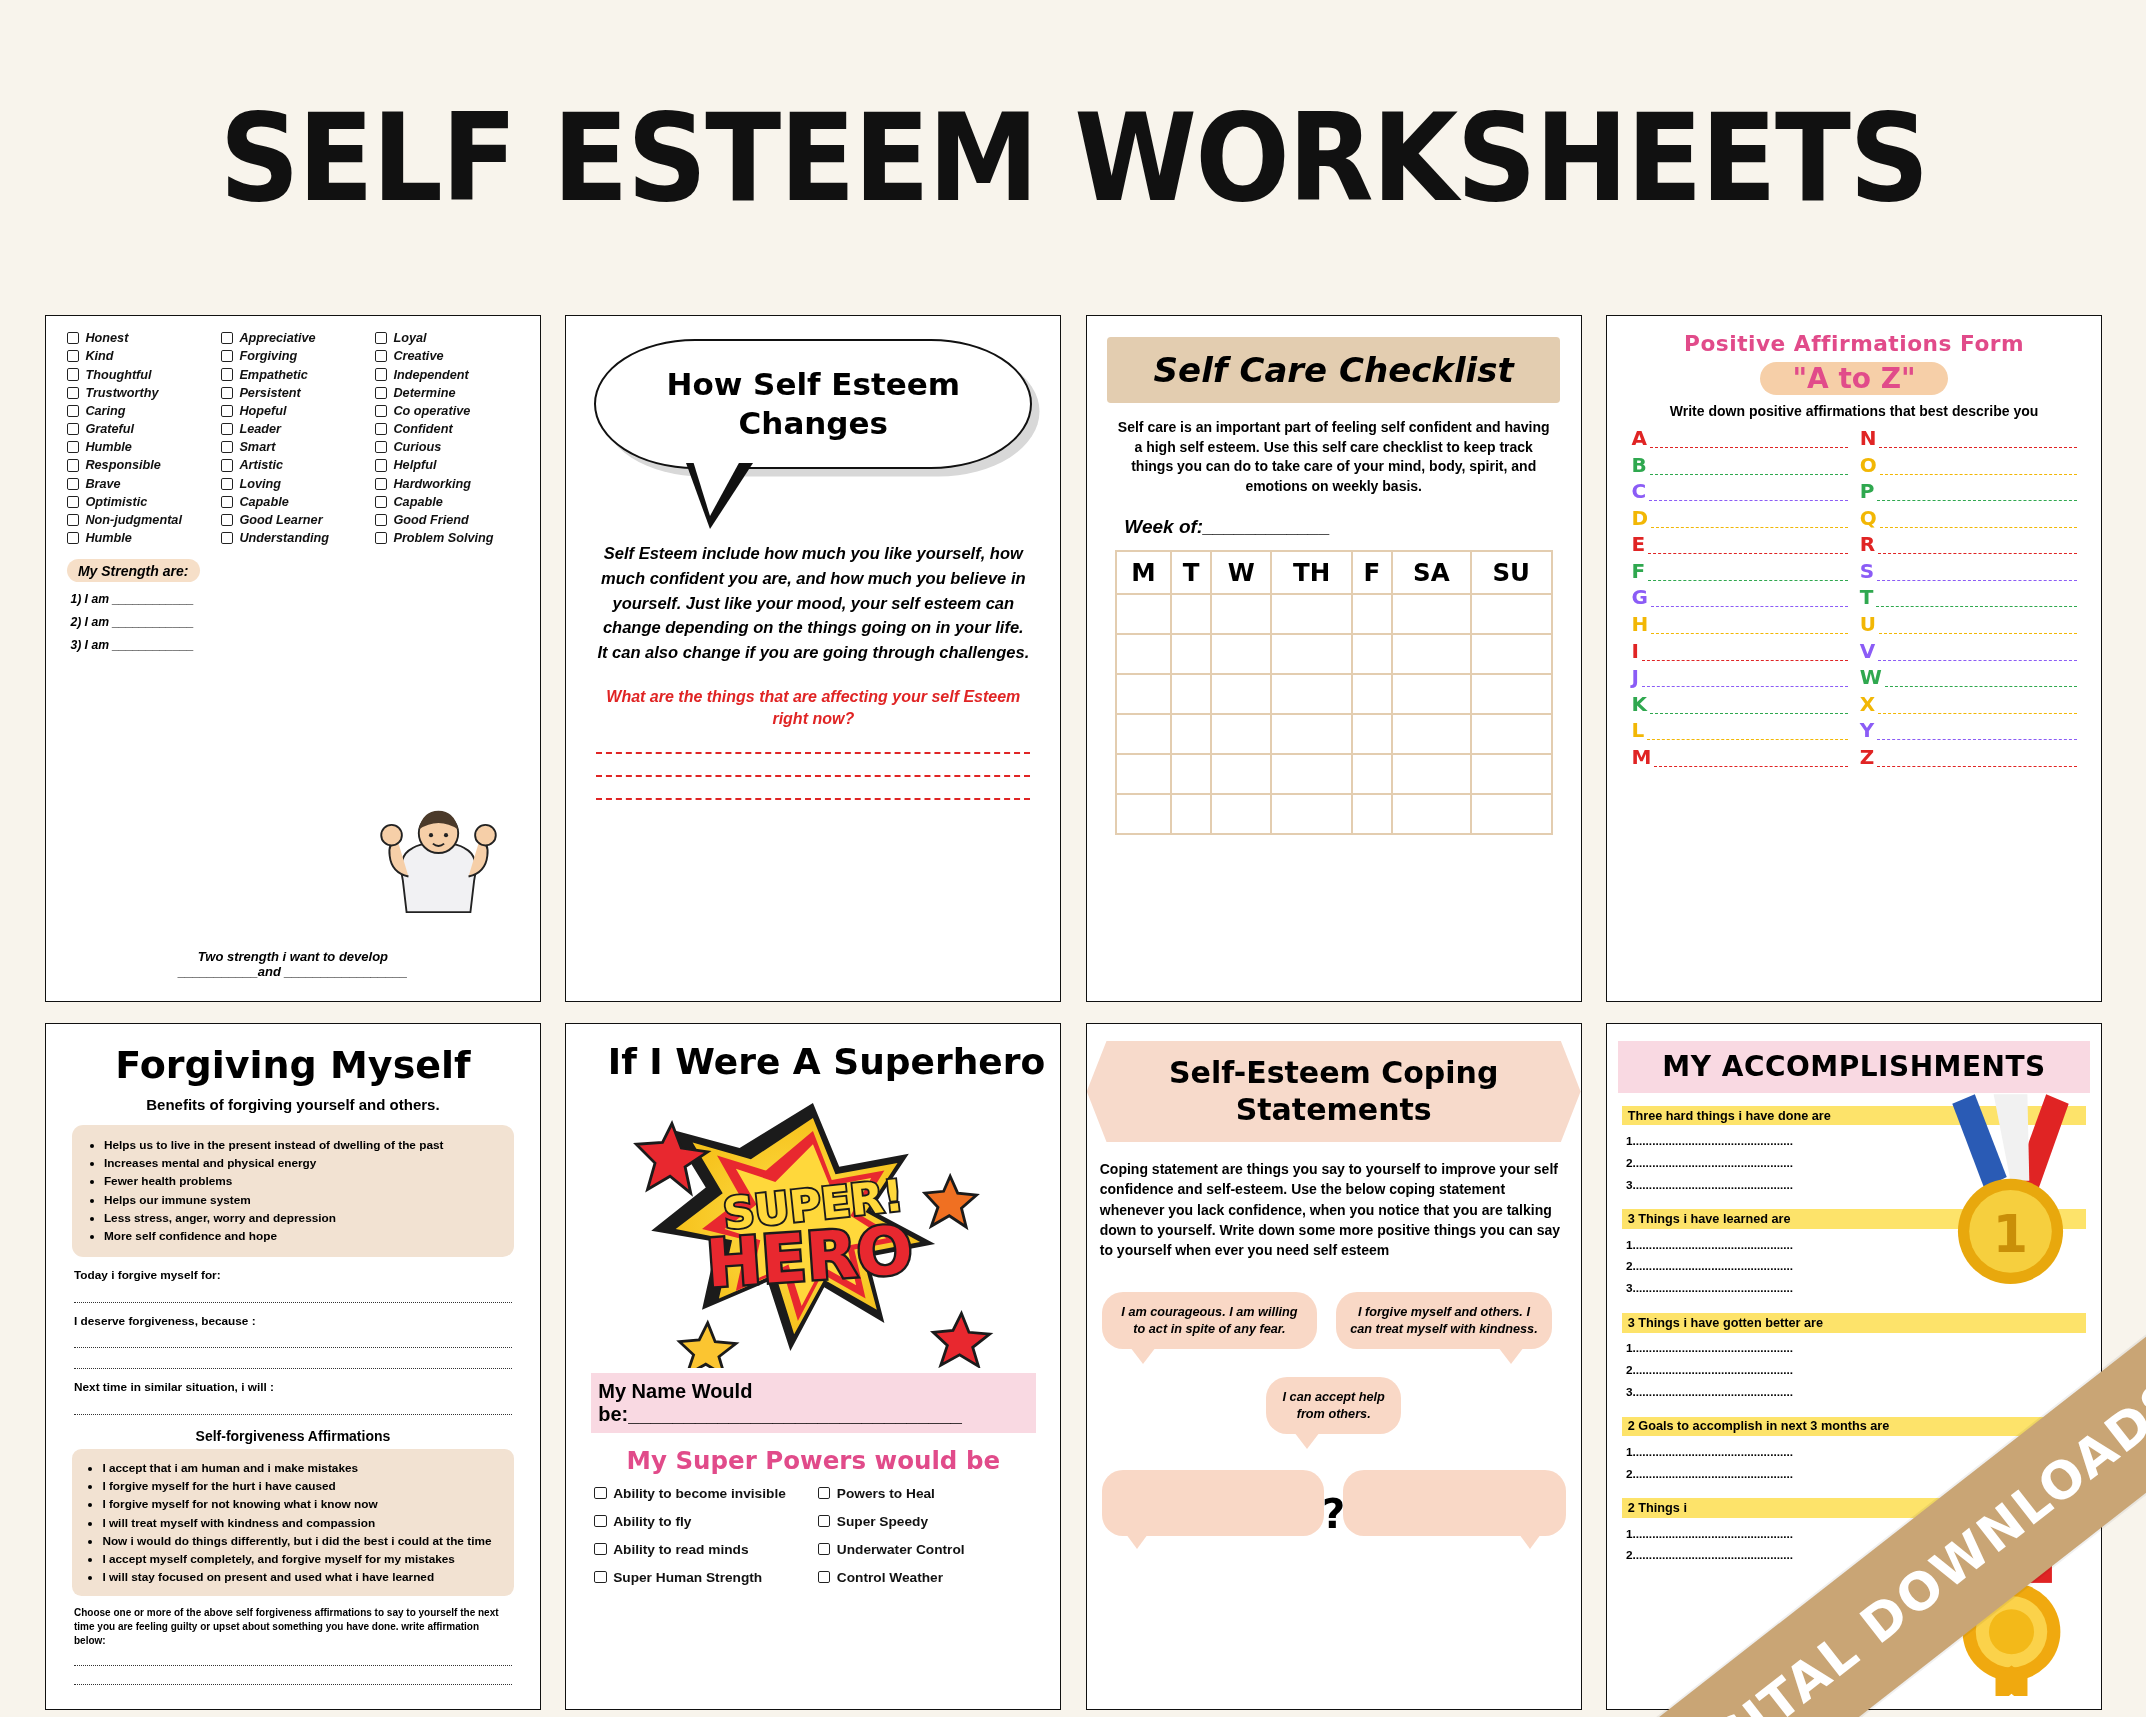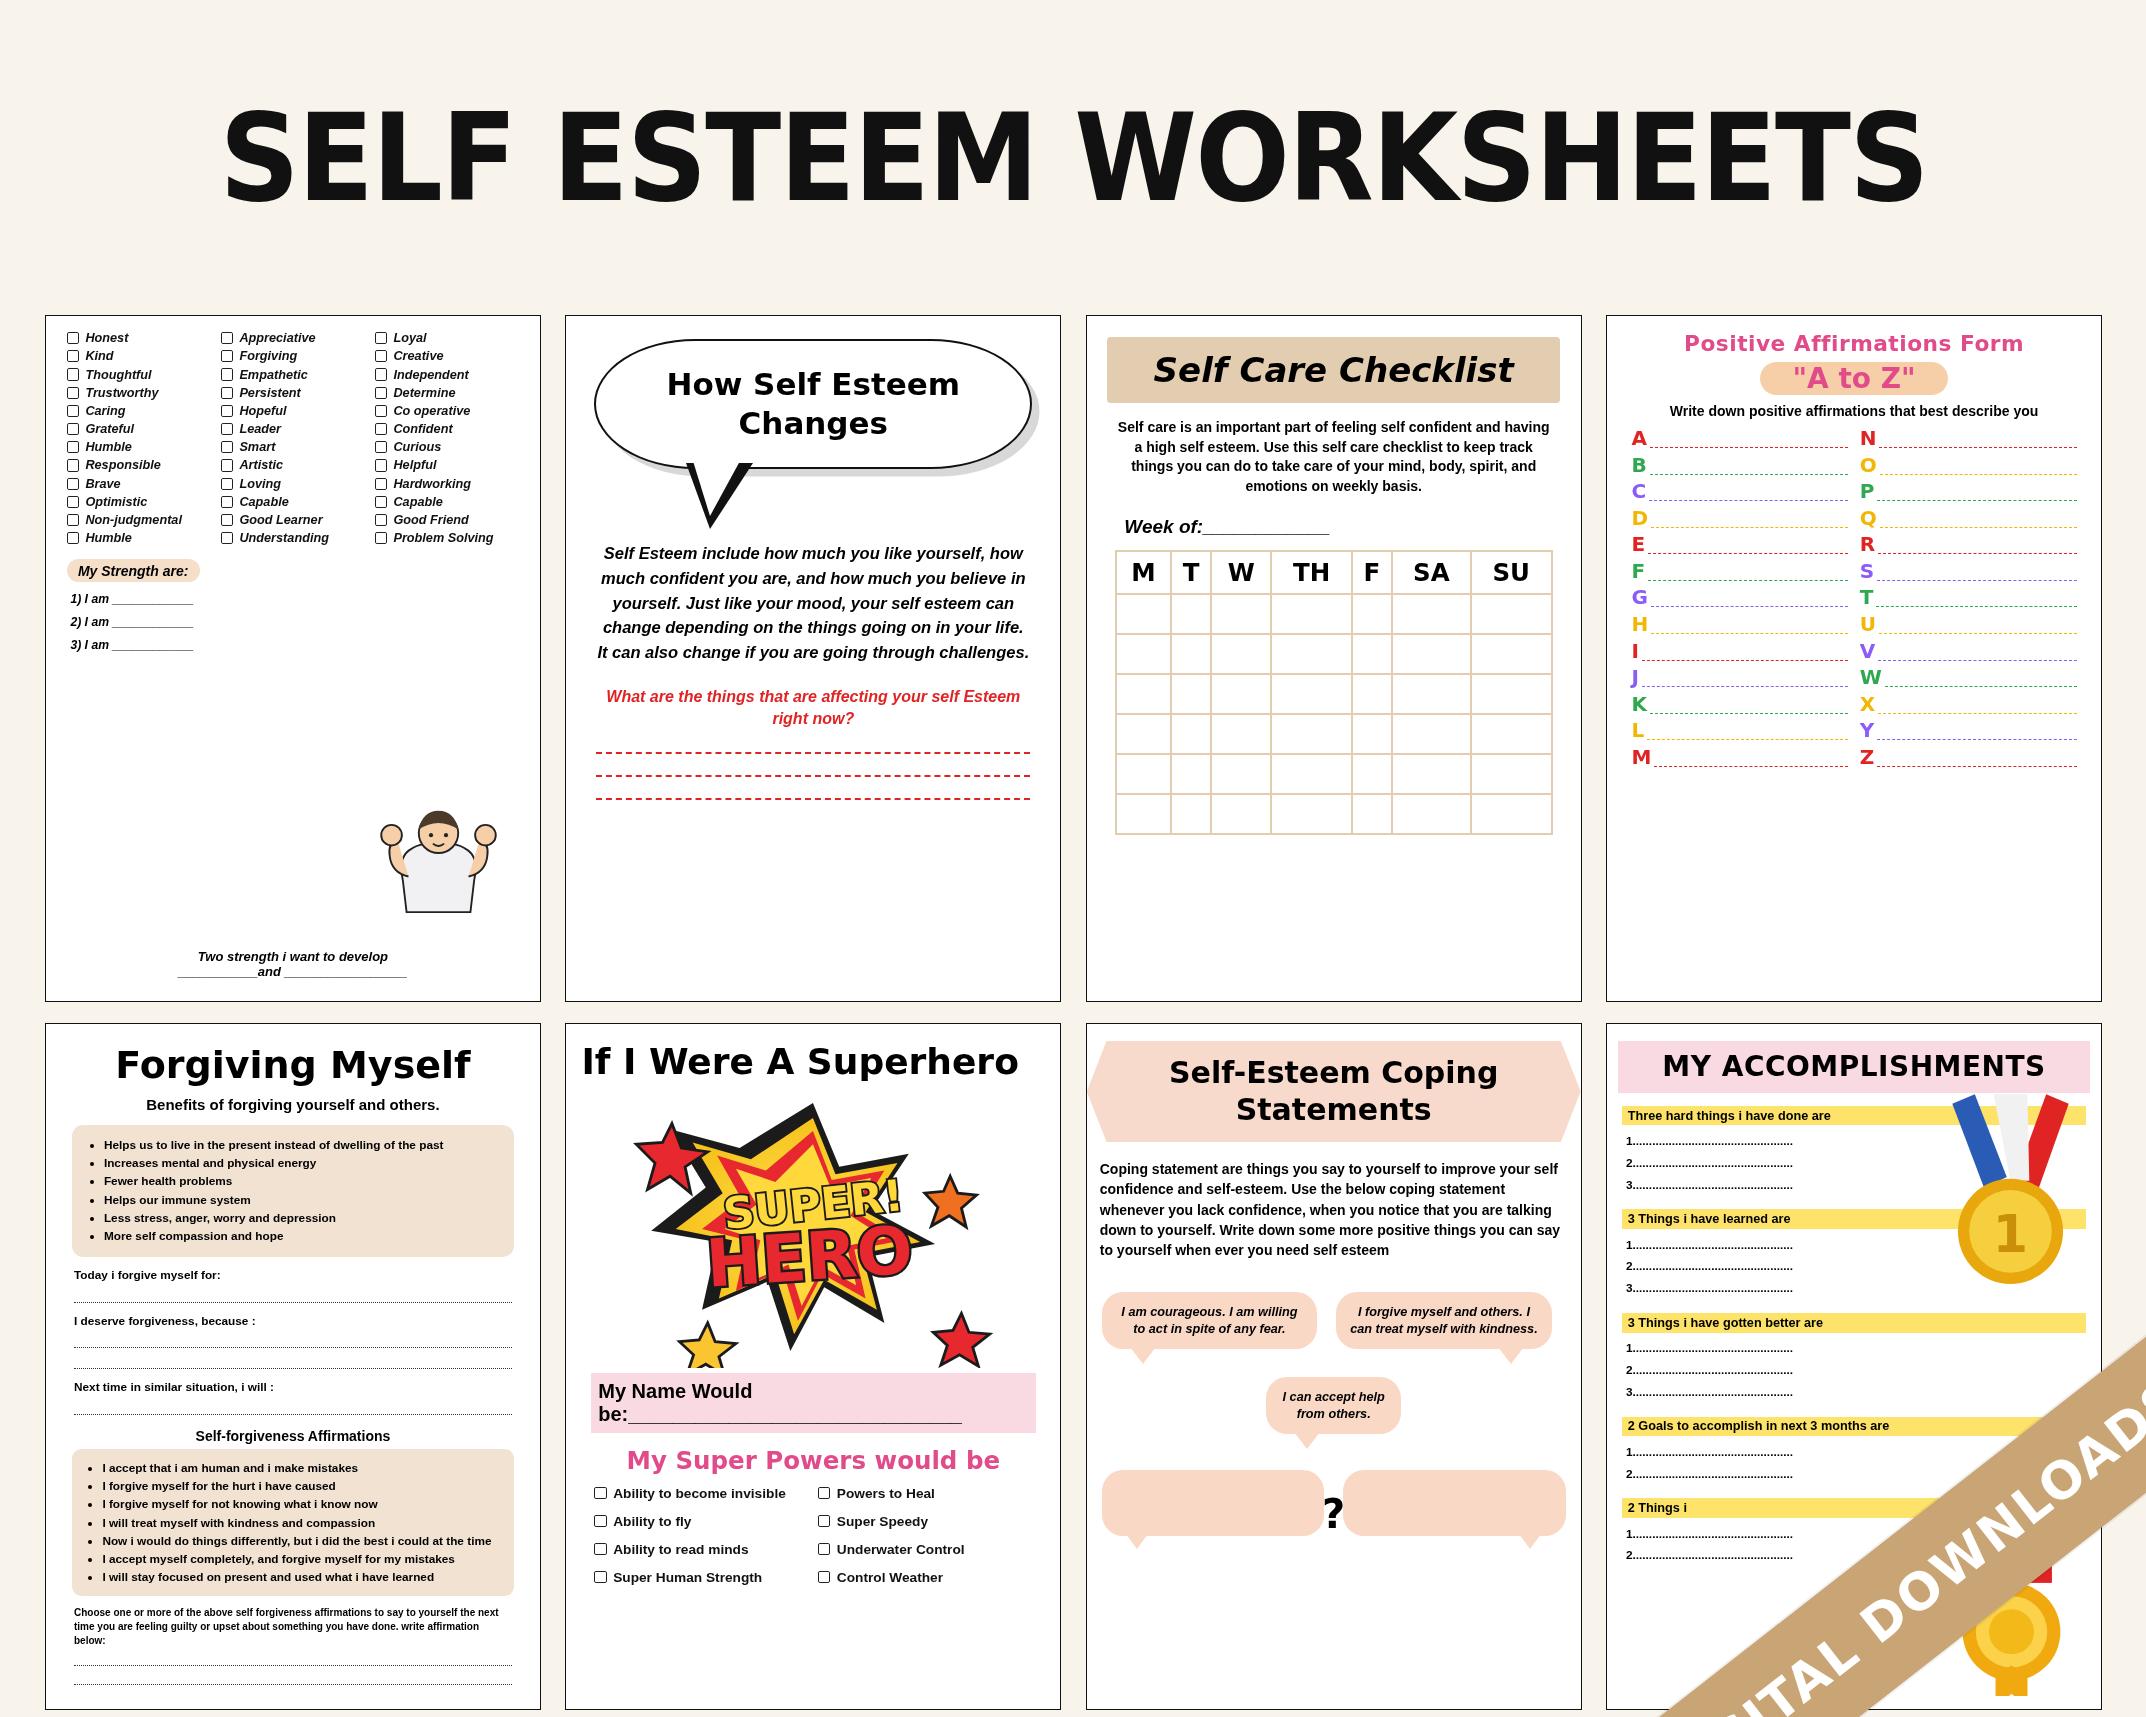--- a/index.html
+++ b/index.html
@@ -86,21 +86,21 @@
   .fm-sub { text-align:center; font-weight:800; font-size:15px; margin:9.4px 0 11.3px 0; }
   .fm-box { background:#f2e2d2; border-radius:11.3px; padding:11.3px 13px 11.3px 26px; margin:0 11.3px; }
   .fm-box li, .fm-box2 li { font-size:11.8px; font-weight:600; line-height:1.55; }
   .fm-field { margin: 11.3px 13px 0 13px; font-size:11.8px; font-weight:600; }
   .fm-line { border-bottom:1.5px dotted #333; height:13px; margin-top:7.5px; }
   .fm-aff-title { text-align:center; font-weight:800; font-size:14px; margin:13px 0 5.6px 0; }
   .fm-box2 { background:#f2e2d2; border-radius:9.4px; padding:9.4px 11.3px 9.4px 24.5px; margin:0 11.3px; }
   .fm-note { font-size:10px; font-weight:700; margin:9.4px 13px 0 13px; line-height:1.4; }
 
   
-  .sh-title { text-align:left; font-family:"DejaVu Sans",sans-serif; font-weight:800; font-size:36px; margin-top:1.9px; }
+  .sh-title { text-align:right; font-family:"DejaVu Sans",sans-serif; font-weight:800; font-size:36px; margin-top:1.9px; }
   .sh-art { height:282px; position:relative; margin-top:3.8px; }
   .sh-name { margin: 5.6px 9.4px 0 9.4px; background:#f9d9e2; font-weight:800; font-size:20px; padding:6.6px 7.5px; }
   .sh-pow { text-align:center; color:#e14b8a; font-family:"DejaVu Sans",sans-serif; font-weight:800; font-size:24.5px; margin:13px 0 11.3px 0; }
   .sh-grid { display:grid; grid-template-columns:1fr 1fr; column-gap:9.4px; padding:0 13px; }
   .sh-grid .cb-label { font-size:13.7px; font-style:normal; }
   .sh-grid .cb-row { margin-bottom:13px; }
 
   
   .cs-banner { background:#f7dacb; margin:3.8px 0 0 0; padding:13px 26px; text-align:center;
      clip-path: polygon(4% 0, 96% 0, 100% 50%, 96% 100%, 4% 100%, 0 50%); }
@@ -519,21 +519,21 @@
   <div class="card">
     <div class="fm-title">Forgiving Myself</div>
     <div class="fm-sub">Benefits of forgiving yourself and others.</div>
     <div class="fm-box">
       <ul style="margin:0;padding-left:5.6px;">
         <li>Helps us to live in the present instead of dwelling of the past</li>
         <li>Increases mental and physical energy</li>
         <li>Fewer health problems</li>
         <li>Helps our immune system</li>
         <li>Less stress, anger, worry and depression</li>
-        <li>More self compassion and hope</li>
+        <li>More self confidence and hope</li>
       </ul>
     </div>
     <div class="fm-field">
       <span>Today i forgive myself for:</span>
       <div class="fm-line"></div>
     </div>
     <div class="fm-field">
       <span>I deserve forgiveness, because :</span>
       <div class="fm-line"></div>
       <div class="fm-line"></div>

